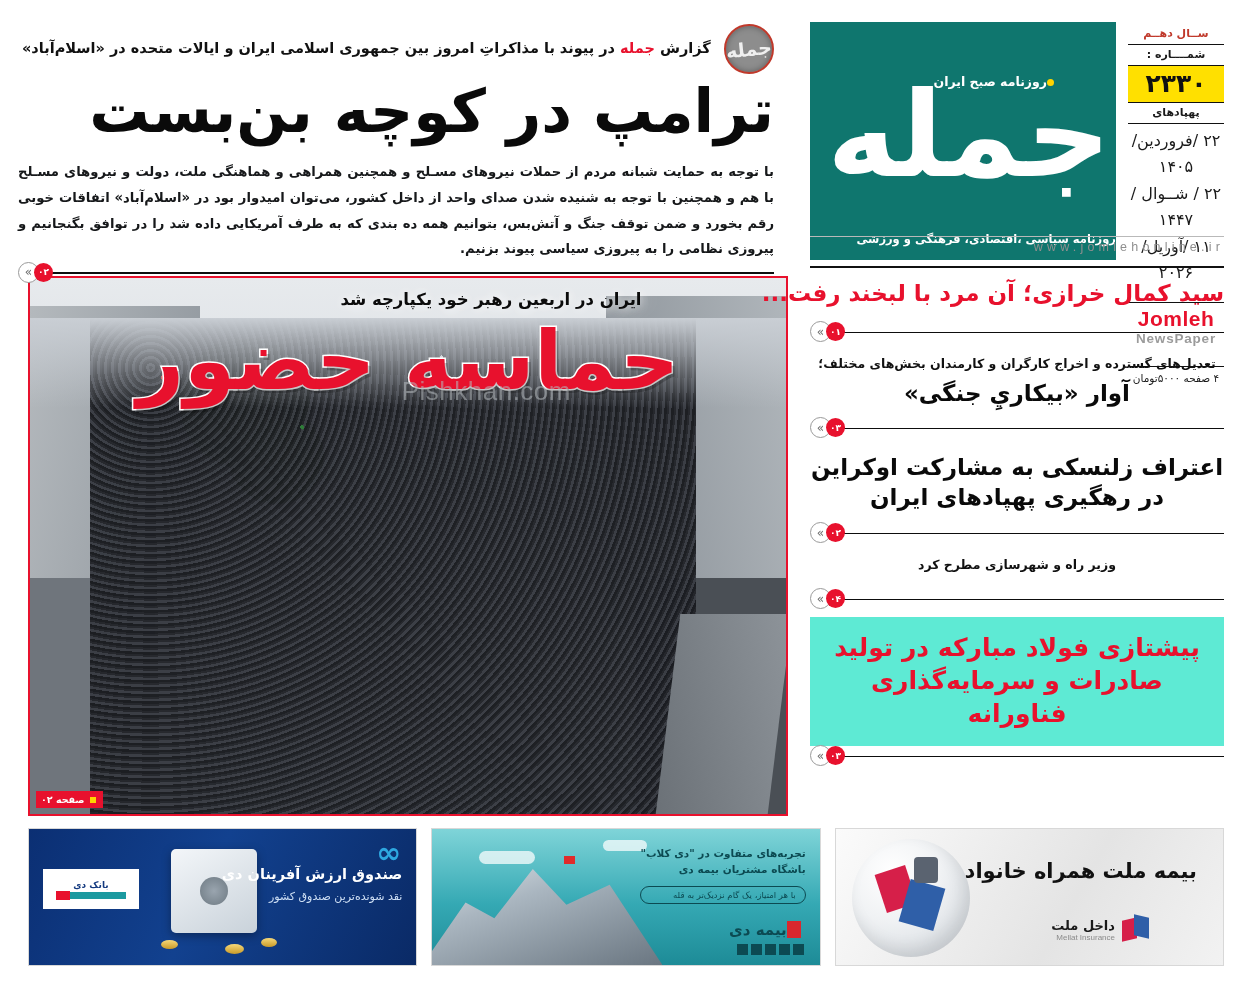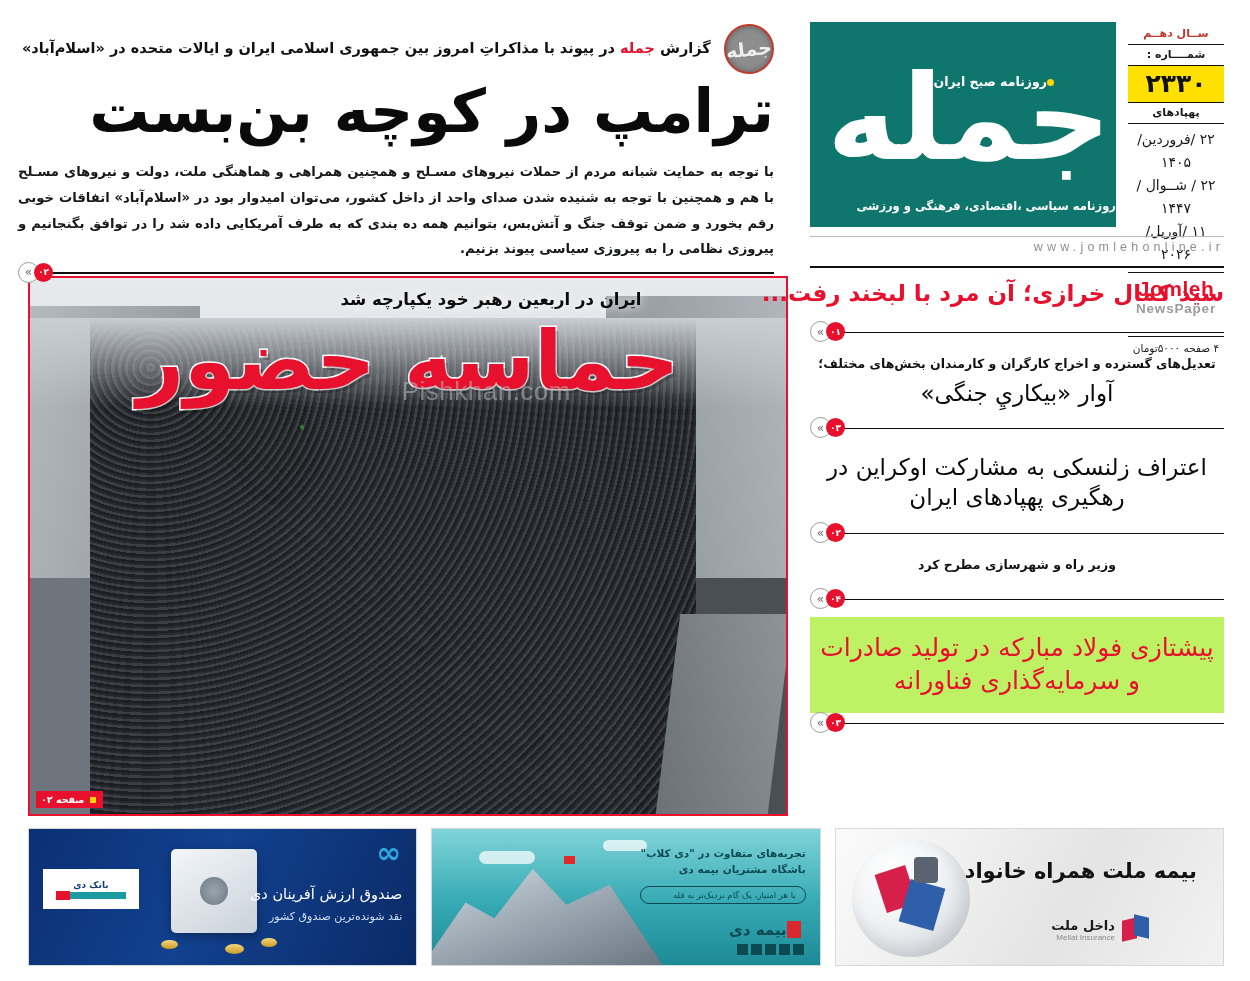--- a/index.html
+++ b/index.html
@@ -59,21 +59,21 @@
   }
   .pgdot {
     position: relative; z-index: 2; margin-left: -5px;
     width: 19px; height: 19px; border-radius: 50%; background: #e8112d;
     display: flex; align-items: center; justify-content: center;
     color: #fff; font-size: 9px; font-weight: bold; flex: 0 0 auto;
   }
 
   
   .masthead { position: absolute; right: 0; top: 22px; width: 450px; height: 240px; }
-  .mast-inner { display: flex; flex-direction: row; height: 205px; padding: 0 26px 0 10px; gap: 12px; }
+  .mast-inner { display: flex; flex-direction: row; height: 238px; padding: 0 26px 0 10px; gap: 12px; }
   .logo-box {
     flex: 1 1 auto; background: #0f766e; position: relative; overflow: hidden;
     display: flex; align-items: center; justify-content: center;
   }
   .logo-script {
     color: #fff; font-size: 118px; font-weight: bold; line-height: .8;
     font-family: "DejaVu Sans", sans-serif; transform: translate(6px,-6px);
   }
   .logo-tag-top {
     position: absolute; top: 52px; right: 58px; color: #fff;
@@ -87,21 +87,21 @@
   .info-col {
     flex: 0 0 96px; display: flex; flex-direction: column;
     text-align: center; font-size: 11px; color: #1a1a1a; padding-top: 2px;
   }
   .info-col .ln { border-bottom: 1px solid #111; padding: 3px 0 4px; font-weight: bold; letter-spacing: 1px; }
   .info-col .ln.red { color: #c0392b; }
   .issue-no {
     background: #ffe000; font-size: 25px; font-weight: bold; color: #111;
     padding: 3px 0 4px; letter-spacing: 1px; border-bottom: 1px solid #111;
   }
-  .dates { font-size: 14px; line-height: 1.65; padding: 4px 2px 5px; border-bottom: 1.6px solid #111; direction: rtl; }
+  .dates { font-size: 16px; line-height: 1.65; padding: 4px 2px 16px; border-bottom: 1.6px solid #111; direction: rtl; }
   .brand-en { color: #e8112d; font-size: 21px; font-weight: bold; font-family: "Liberation Sans", sans-serif; letter-spacing: .5px; padding-top: 4px; }
   .brand-en2 { color: #9b9b9b; font-size: 13.5px; font-weight: bold; font-family: "Liberation Sans", sans-serif; letter-spacing: .8px; border-bottom: 1px solid #111; padding-bottom: 20px; }
   .price { font-size: 10.5px; padding: 5px 0 0; direction: rtl; }
   .web-strip {
     position: absolute; left: 10px; right: 26px; top: 214px; height: 32px;
     border-top: 1px solid #b9b9b9; border-bottom: 2.5px solid #111;
     color: #8f8f8f; font-size: 12.5px; font-family: Liberation Sans, sans-serif;
     letter-spacing: 4.2px; text-align: right; line-height: 21px; direction: ltr;
   }
 
@@ -160,35 +160,35 @@
   .photo-badge i { width: 6px; height: 6px; background: #ffd400; display: block; }
 
   
   .sidebar { position: absolute; right: 0; top: 276px; width: 450px; height: 540px; padding: 0 26px 0 10px; }
   .sb-top {
     text-align: right; color: #e8112d; font-size: 23px; font-weight: bold;
     line-height: 1.2; direction: rtl; padding: 4px 0 14px; white-space: nowrap;
   }
   .sb-item { direction: rtl; padding: 14px 0 10px; }
   .sb-over { text-align: center; font-size: 12.5px; font-weight: bold; color: #111; margin-bottom: 7px; }
-  .sb-head { text-align: center; font-size: 23px; font-weight: normal; color: #0a0a0a; line-height: 1.32; }
+  .sb-head { text-align: center; font-size: 23px; font-weight: bold; color: #0a0a0a; line-height: 1.32; }
   .sb-yellow {
-    background: #bef264; padding: 14px 10px 16px; margin: 8px 0 0;
+    background: #5eead4; padding: 14px 10px 16px; margin: 8px 0 0;
     text-align: center; direction: rtl;
   }
   .sb-yellow .sb-head { color: #e8112d; font-size: 25px; }
 
   
   .ads { position: absolute; left: 28px; right: 26px; top: 828px; height: 138px; display: flex; gap: 14px; direction: ltr; }
   .ad { flex: 1 1 0; position: relative; overflow: hidden; border: 1px solid #d8d8d8; }
 
   
   .ad1 { background: linear-gradient(115deg,#0b2f73 0%, #12418f 45%, #0a2a66 100%); }
   .ad1 .ad1-txt { position: absolute; right: 14px; top: 36px; text-align: right; direction: rtl; color: #fff; }
-  .ad1 .t1 { font-size: 14.5px; font-weight: normal; line-height: 1.35; margin-top: 20px; }
+  .ad1 .t1 { font-size: 14.5px; font-weight: bold; line-height: 1.35; }
   .ad1 .t2 { font-size: 11px; color: #cfe0f5; margin-top: 5px; }
   .ad1 .inf { position: absolute; right: 18px; top: 6px; font-size: 30px; color: #2ea7e0; font-weight: bold; letter-spacing: -3px; }
   .ad1 .safe { position: absolute; left: 142px; top: 20px; width: 86px; height: 84px; background: linear-gradient(150deg,#f3f6f9,#c9d2da); border-radius: 5px; box-shadow: 0 3px 10px rgba(0,0,0,.35); }
   .ad1 .safe::after { content:""; position:absolute; left:50%; top:50%; width:28px; height:28px; margin:-14px 0 0 -14px; border-radius:50%; background: radial-gradient(circle,#9aa5af,#6d7982); }
   .ad1 .coin { position: absolute; border-radius: 50%; background: linear-gradient(#f6d879,#c99a28); }
   .ad1 .c1 { left: 132px; bottom: 16px; width: 17px; height: 9px; }
   .ad1 .c2 { left: 196px; bottom: 11px; width: 19px; height: 10px; }
   .ad1 .c3 { left: 232px; bottom: 18px; width: 16px; height: 9px; }
   .ad1 .daylogo { position: absolute; left: 14px; top: 40px; width: 96px; height: 40px; background: #fff; display: flex; align-items: center; justify-content: center; flex-direction: column; gap: 2px; }
   .ad1 .daylogo .dl1 { font-size: 9px; font-weight: bold; color: #13397f; direction: rtl; }

